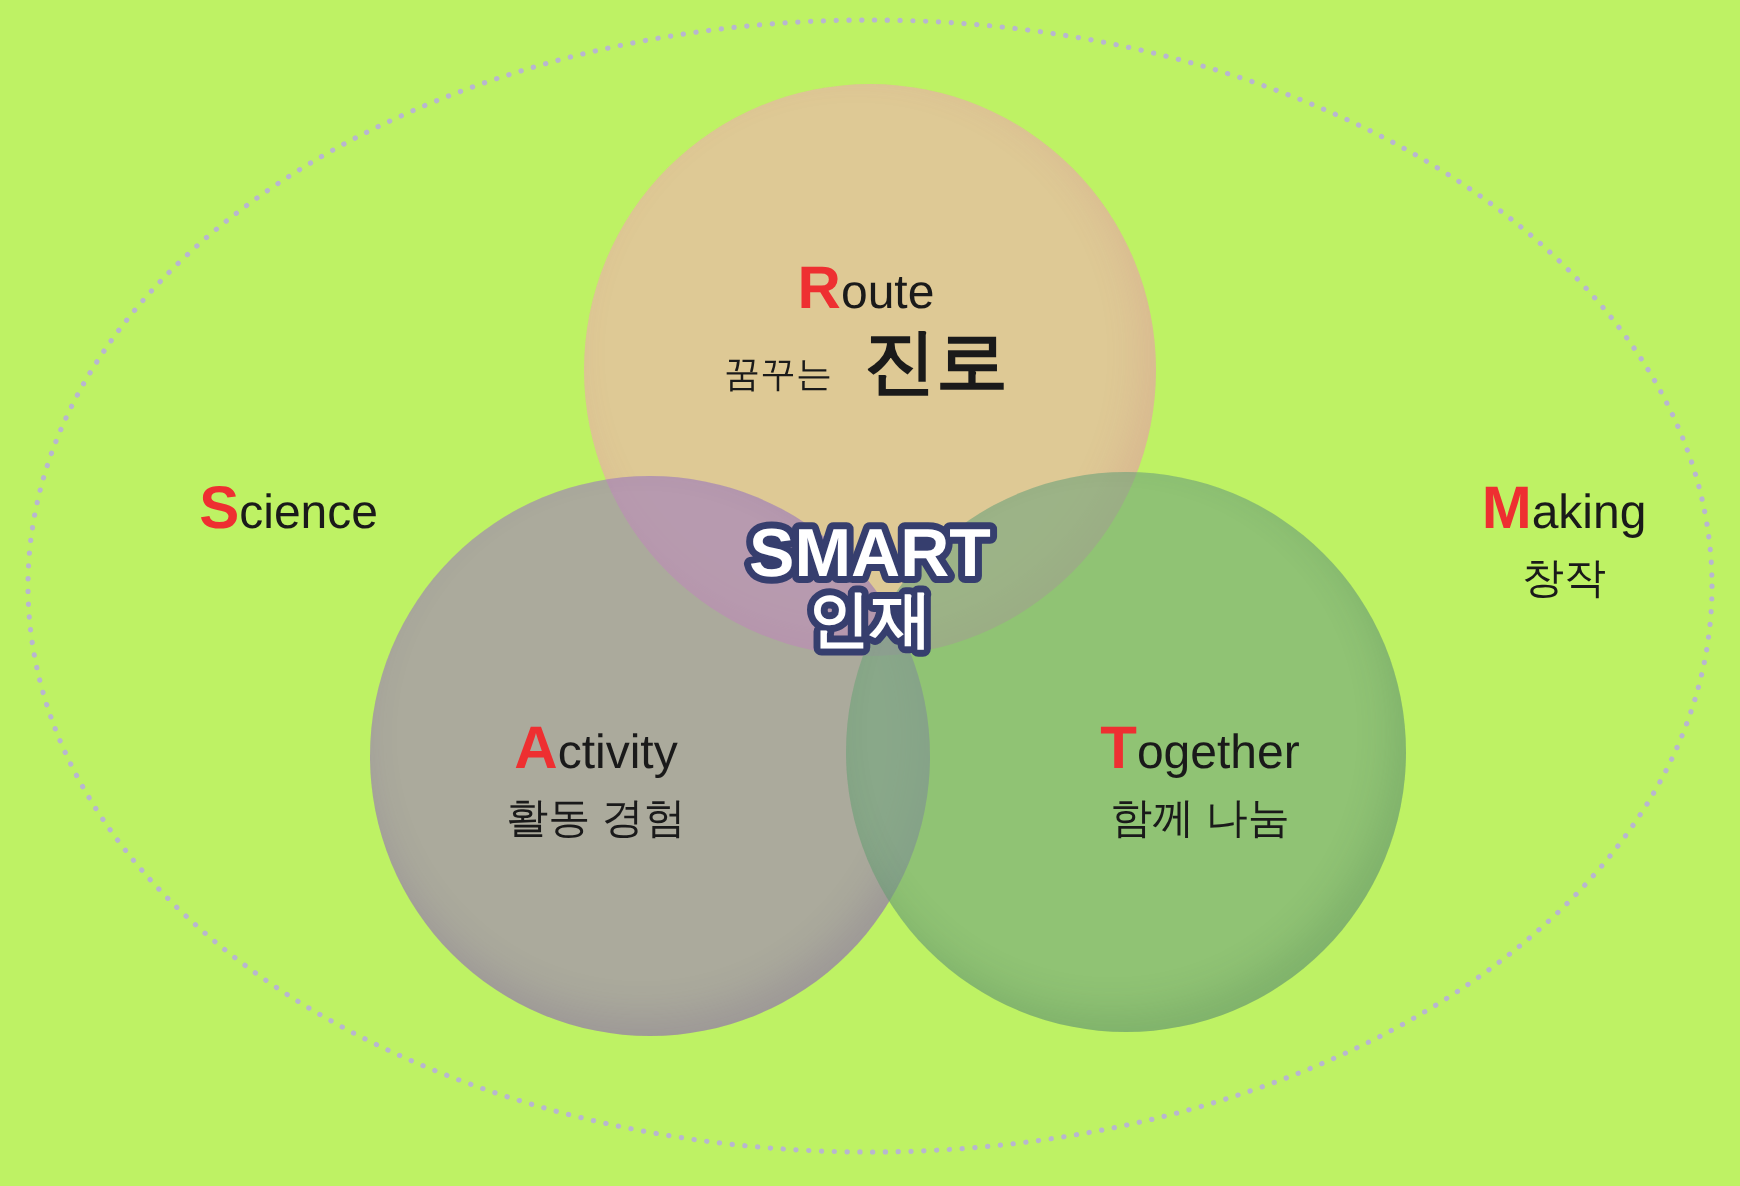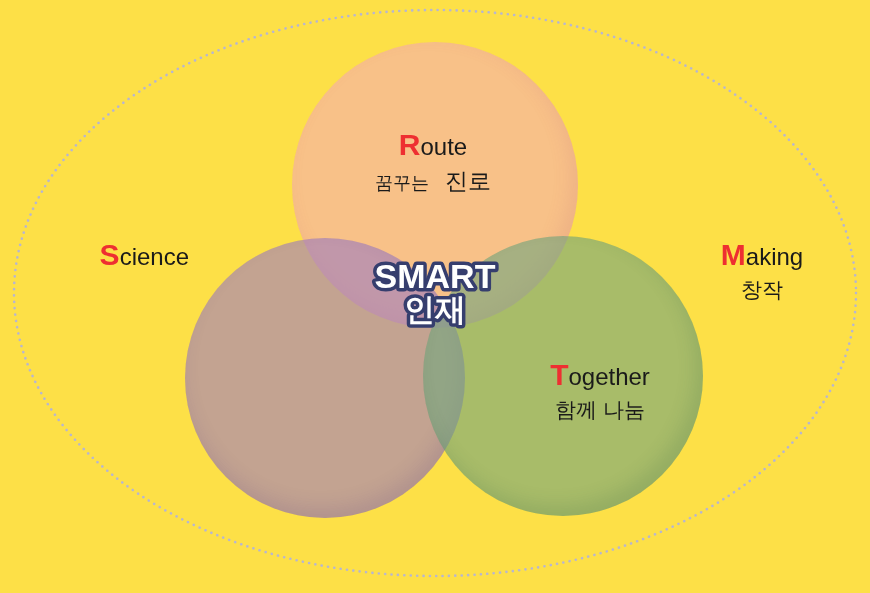--- a/index.html
+++ b/index.html
@@ -1,19 +1,19 @@
 <!DOCTYPE html>
 <html><head>
 <meta charset="utf-8">
 <style>
   html,body{margin:0;padding:0;background:#ffffff;}
   .stage{
     position:relative;
     width:870px;height:593px;
-    background:#fde047;
+    background:#bef264;
     overflow:hidden;
     font-family:"Liberation Sans", sans-serif;
   }
   
   .circle{position:absolute;border-radius:50%;}
   .circle-pink{
     left:292px;top:42px;width:286px;height:286px;
     background:rgba(245,170,184,0.58);
     box-shadow:inset -7px -8px 18px rgba(185,95,115,0.15);
     z-index:1;
@@ -31,25 +31,25 @@
     z-index:3;
   }
   
   .venn-label{
     position:absolute;text-align:center;z-index:5;color:#1a1a1a;
   }
   .en-line{font-size:24px;line-height:30px;white-space:nowrap;}
   .en-line .initial{color:#ee2f31;font-weight:bold;font-size:30px;}
   .ko-line{font-size:21px;line-height:26px;margin-top:5px;white-space:nowrap;}
   .ko-prefix{font-size:18px;}
-  .ko-emphasis{font-size:23px;margin-left:16px;}
+  .ko-emphasis{font-size:36px;margin-left:16px;font-weight:bold;}
   .label-route{left:318px;top:130px;width:230px;}
   .label-route .ko-line{margin-top:3px;line-height:32px;}
   .label-science{left:29px;top:240px;width:160px;text-align:right;}
-  .label-making{left:682px;top:240px;width:160px;}
+  .label-making{left:702px;top:240px;width:160px;}
   .label-activity{left:218px;top:360px;width:160px;}
   .label-together{left:520px;top:360px;width:160px;}
   
   svg.fullsize{position:absolute;left:0;top:0;width:870px;height:593px;}
   svg.ellipse-layer{z-index:0;}
   svg.center-layer{z-index:4;}
   .center-text{
     font-family:"Liberation Sans", sans-serif;
     font-weight:bold;
     fill:#ffffff;
@@ -78,20 +78,24 @@
 
   <div class="venn-label label-science">
     <div class="en-line"><span class="initial">S</span><span>cience</span></div>
   </div>
 
   <div class="venn-label label-making">
     <div class="en-line"><span class="initial">M</span><span>aking</span></div>
     <div class="ko-line">창작</div>
   </div>
 
+  <div class="venn-label label-activity">
+    <div class="en-line"><span class="initial">A</span><span>ctivity</span></div>
+    <div class="ko-line">활동 경험</div>
+  </div>
 
   <div class="venn-label label-together">
     <div class="en-line"><span class="initial">T</span><span>ogether</span></div>
     <div class="ko-line">함께 나눔</div>
   </div>
 
   <svg class="fullsize center-layer" viewBox="0 0 870 593">
     <text class="center-text" x="435" y="288" font-size="34" stroke-width="7" text-anchor="middle"><tspan>SMART</tspan></text>
     <text class="center-text" x="435" y="320" font-size="31" stroke-width="7" text-anchor="middle"><tspan>인재</tspan></text>
   </svg>

